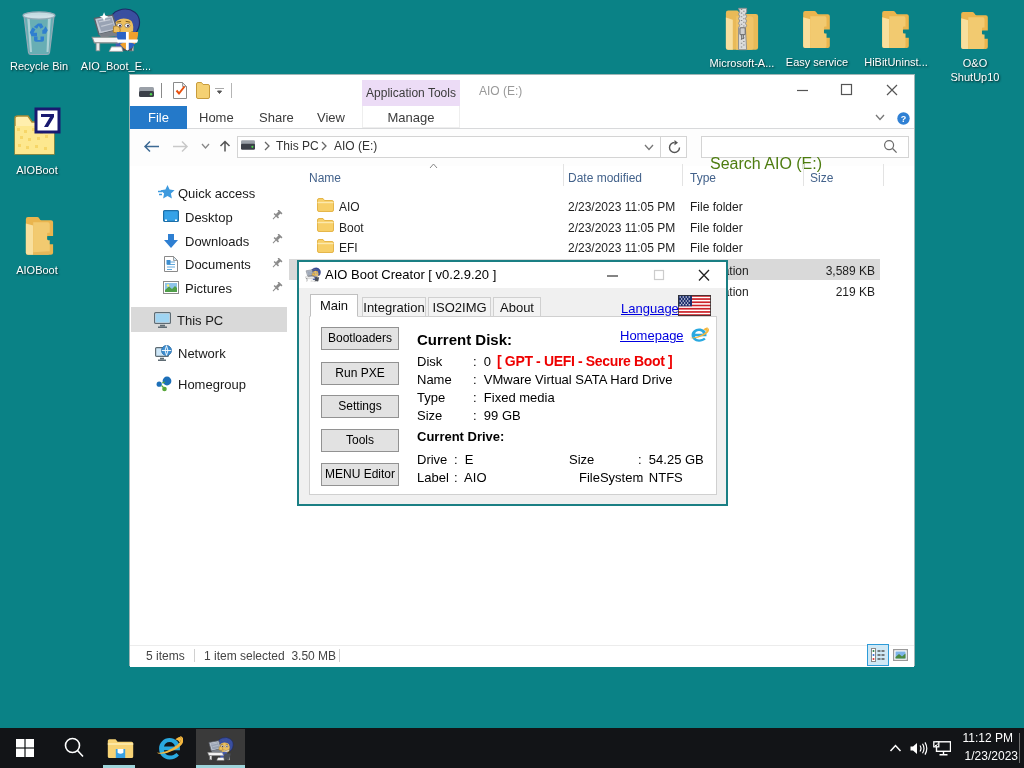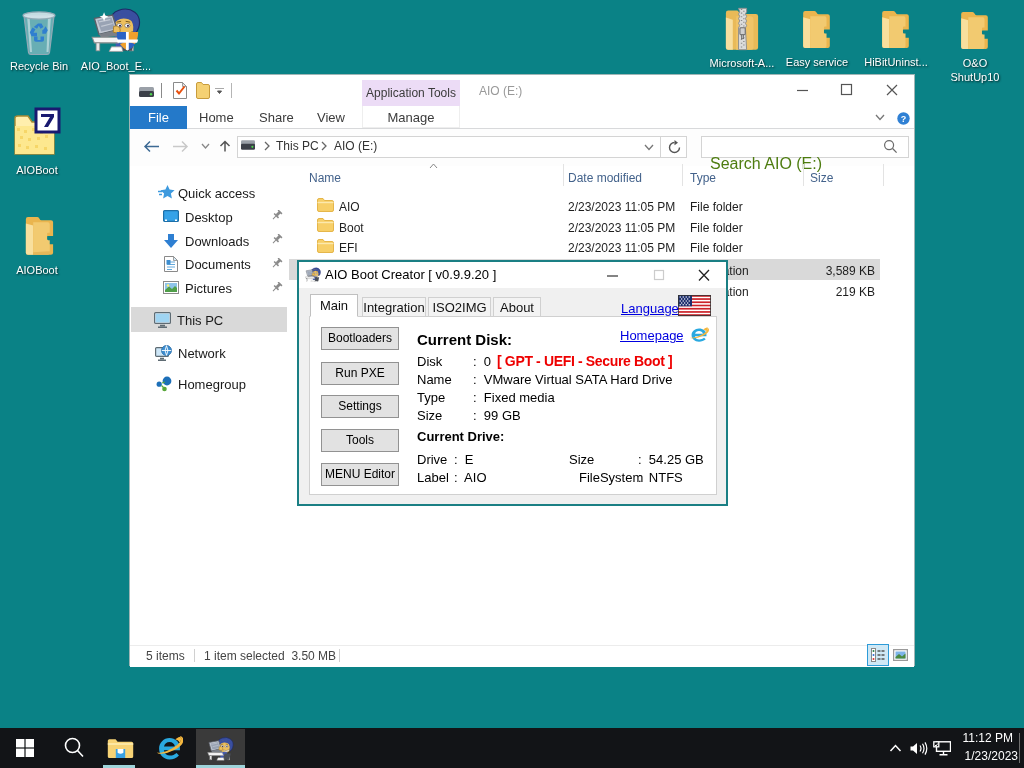--- a/index.html
+++ b/index.html
@@ -394,21 +394,21 @@
     <path d="M2.5 8 L6 5 L9 7.5 L12.5 4.5 L12.5 9.5 L2.5 9.5 Z" fill="#4c8a3f"></path>
   </svg>
 </div>
 
 <div id="dlg">
 
   <div class="abs" style="left:0; top:0; width:427px; height:26px; background:#fff;"></div>
   <svg class="abs" style="left:6px; top:5px;" width="16" height="16" viewBox="0 0 44 41">
       <use href="#aiochar"></use>
     </svg>
-  <div class="abs" style="left:26px; top:5px; font-size:13px; color:#000;">AIO Boot Creator [ v0.9.9.20 ]</div>
+  <div class="abs" style="left:26px; top:5px; font-size:13px; color:#000;">AIO Boot Creator [ v0.2.9.20 ]</div>
   <svg class="abs" style="left:300px; top:6px;" width="120" height="15" viewBox="0 0 120 15">
     <path d="M8 8 h11" stroke="#333" stroke-width="1.2"></path>
     <rect x="55.5" y="2.5" width="9" height="9" fill="none" stroke="#ccc" stroke-width="1.2"></rect>
     <path d="M100 2 L110 12.5 M110 2 L100 12.5" stroke="#222" stroke-width="1.3"></path>
   </svg>
 
   <div class="abs" style="left:10px; top:54px; width:408px; height:179px; background:#fff; border:1px solid #d0d0d0;"></div>
   <div class="abs" style="left:63px; top:35px; width:64px; height:20px; background:#f3f3f3; border:1px solid #d0d0d0; font-size:13px; text-align:center; line-height:19px; color:#111;">Integration</div>
   <div class="abs" style="left:129px; top:35px; width:63px; height:20px; background:#f3f3f3; border:1px solid #d0d0d0; font-size:13px; text-align:center; line-height:19px; color:#111;">ISO2IMG</div>
   <div class="abs" style="left:194px; top:35px; width:48px; height:20px; background:#f3f3f3; border:1px solid #d0d0d0; font-size:13px; text-align:center; line-height:19px; color:#111;">About</div>

